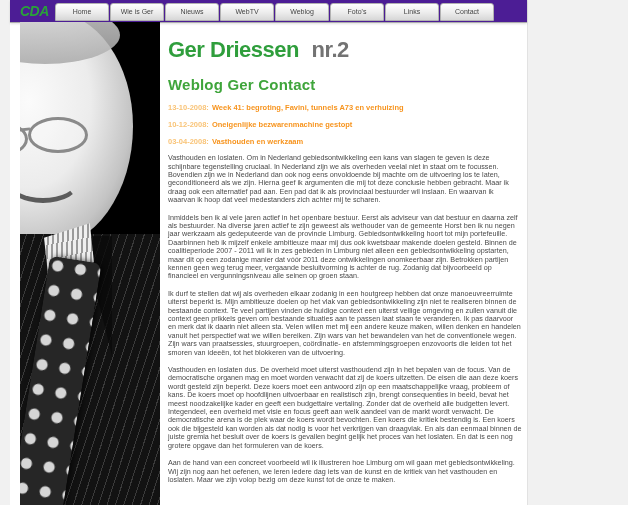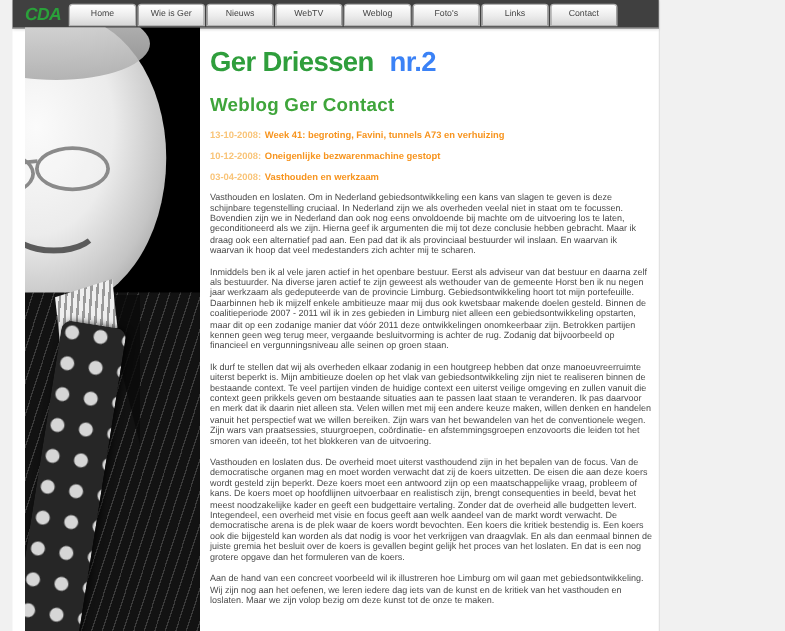--- a/index.html
+++ b/index.html
@@ -8,21 +8,21 @@
     background:#f1f1f1;
     font-family:"Liberation Sans","DejaVu Sans",sans-serif;
   }
   .page{
     position:absolute;left:10px;top:0;width:517px;height:505px;
     background:#ffffff;border-right:1px solid #e2e2e2;
   }
   
   .navbar{
     position:absolute;left:0;top:0;width:517px;height:22px;
-    background:#404040;border-bottom:1px solid #adadad;
+    background:#4c1d95;border-bottom:1px solid #adadad;
     box-shadow:0 1px 2px rgba(0,0,0,.12);
   }
   .logo{
     position:absolute;left:10px;top:3px;
     font-size:14px;font-weight:bold;font-style:italic;
     color:#2aa13a;letter-spacing:-.5px;cursor:pointer;
   }
   .tabs{position:absolute;left:45px;top:3px;display:flex;gap:1px;}
   .tab{
     width:54px;height:18px;box-sizing:border-box;
@@ -78,21 +78,21 @@
     position:absolute;left:8px;top:236px;width:52px;height:280px;
     border-radius:8px;background-color:#262626;
     background-image:radial-gradient(circle at 9px 9px,#d6d6d6 5px,rgba(0,0,0,0) 6px);
     background-size:23px 25px;transform:rotate(9deg);
     box-shadow:2px 0 6px rgba(0,0,0,.7);
   }
   
   .content{position:absolute;left:158px;top:30px;width:354px;}
   .page-title{margin:8px 0 0 0;font-size:22px;font-weight:800;letter-spacing:-.5px;line-height:1.05;}
   .title-name{color:#2f9e3c;}
-  .title-suffix{color:#3b82f6;margin-left:7px;}
+  .title-suffix{color:#737373;margin-left:7px;}
   .weblog-heading{margin:15px 0 0 0;font-size:15px;font-weight:bold;color:#3fa53b;letter-spacing:.2px;}
   .posts{margin-top:10px;}
   .post-link{display:block;margin-bottom:8px;font-size:7.5px;font-weight:bold;
     text-decoration:none;cursor:pointer;line-height:9px;}
   .post-date{color:#f9c478;font-weight:bold;margin-right:3px;}
   .post-title{color:#f7941e;}
   .body-text p{margin:0 0 9px 0;font-size:7.2px;line-height:8.4px;color:#4a4a4a;}
 </style>
 </head>
 <body>

